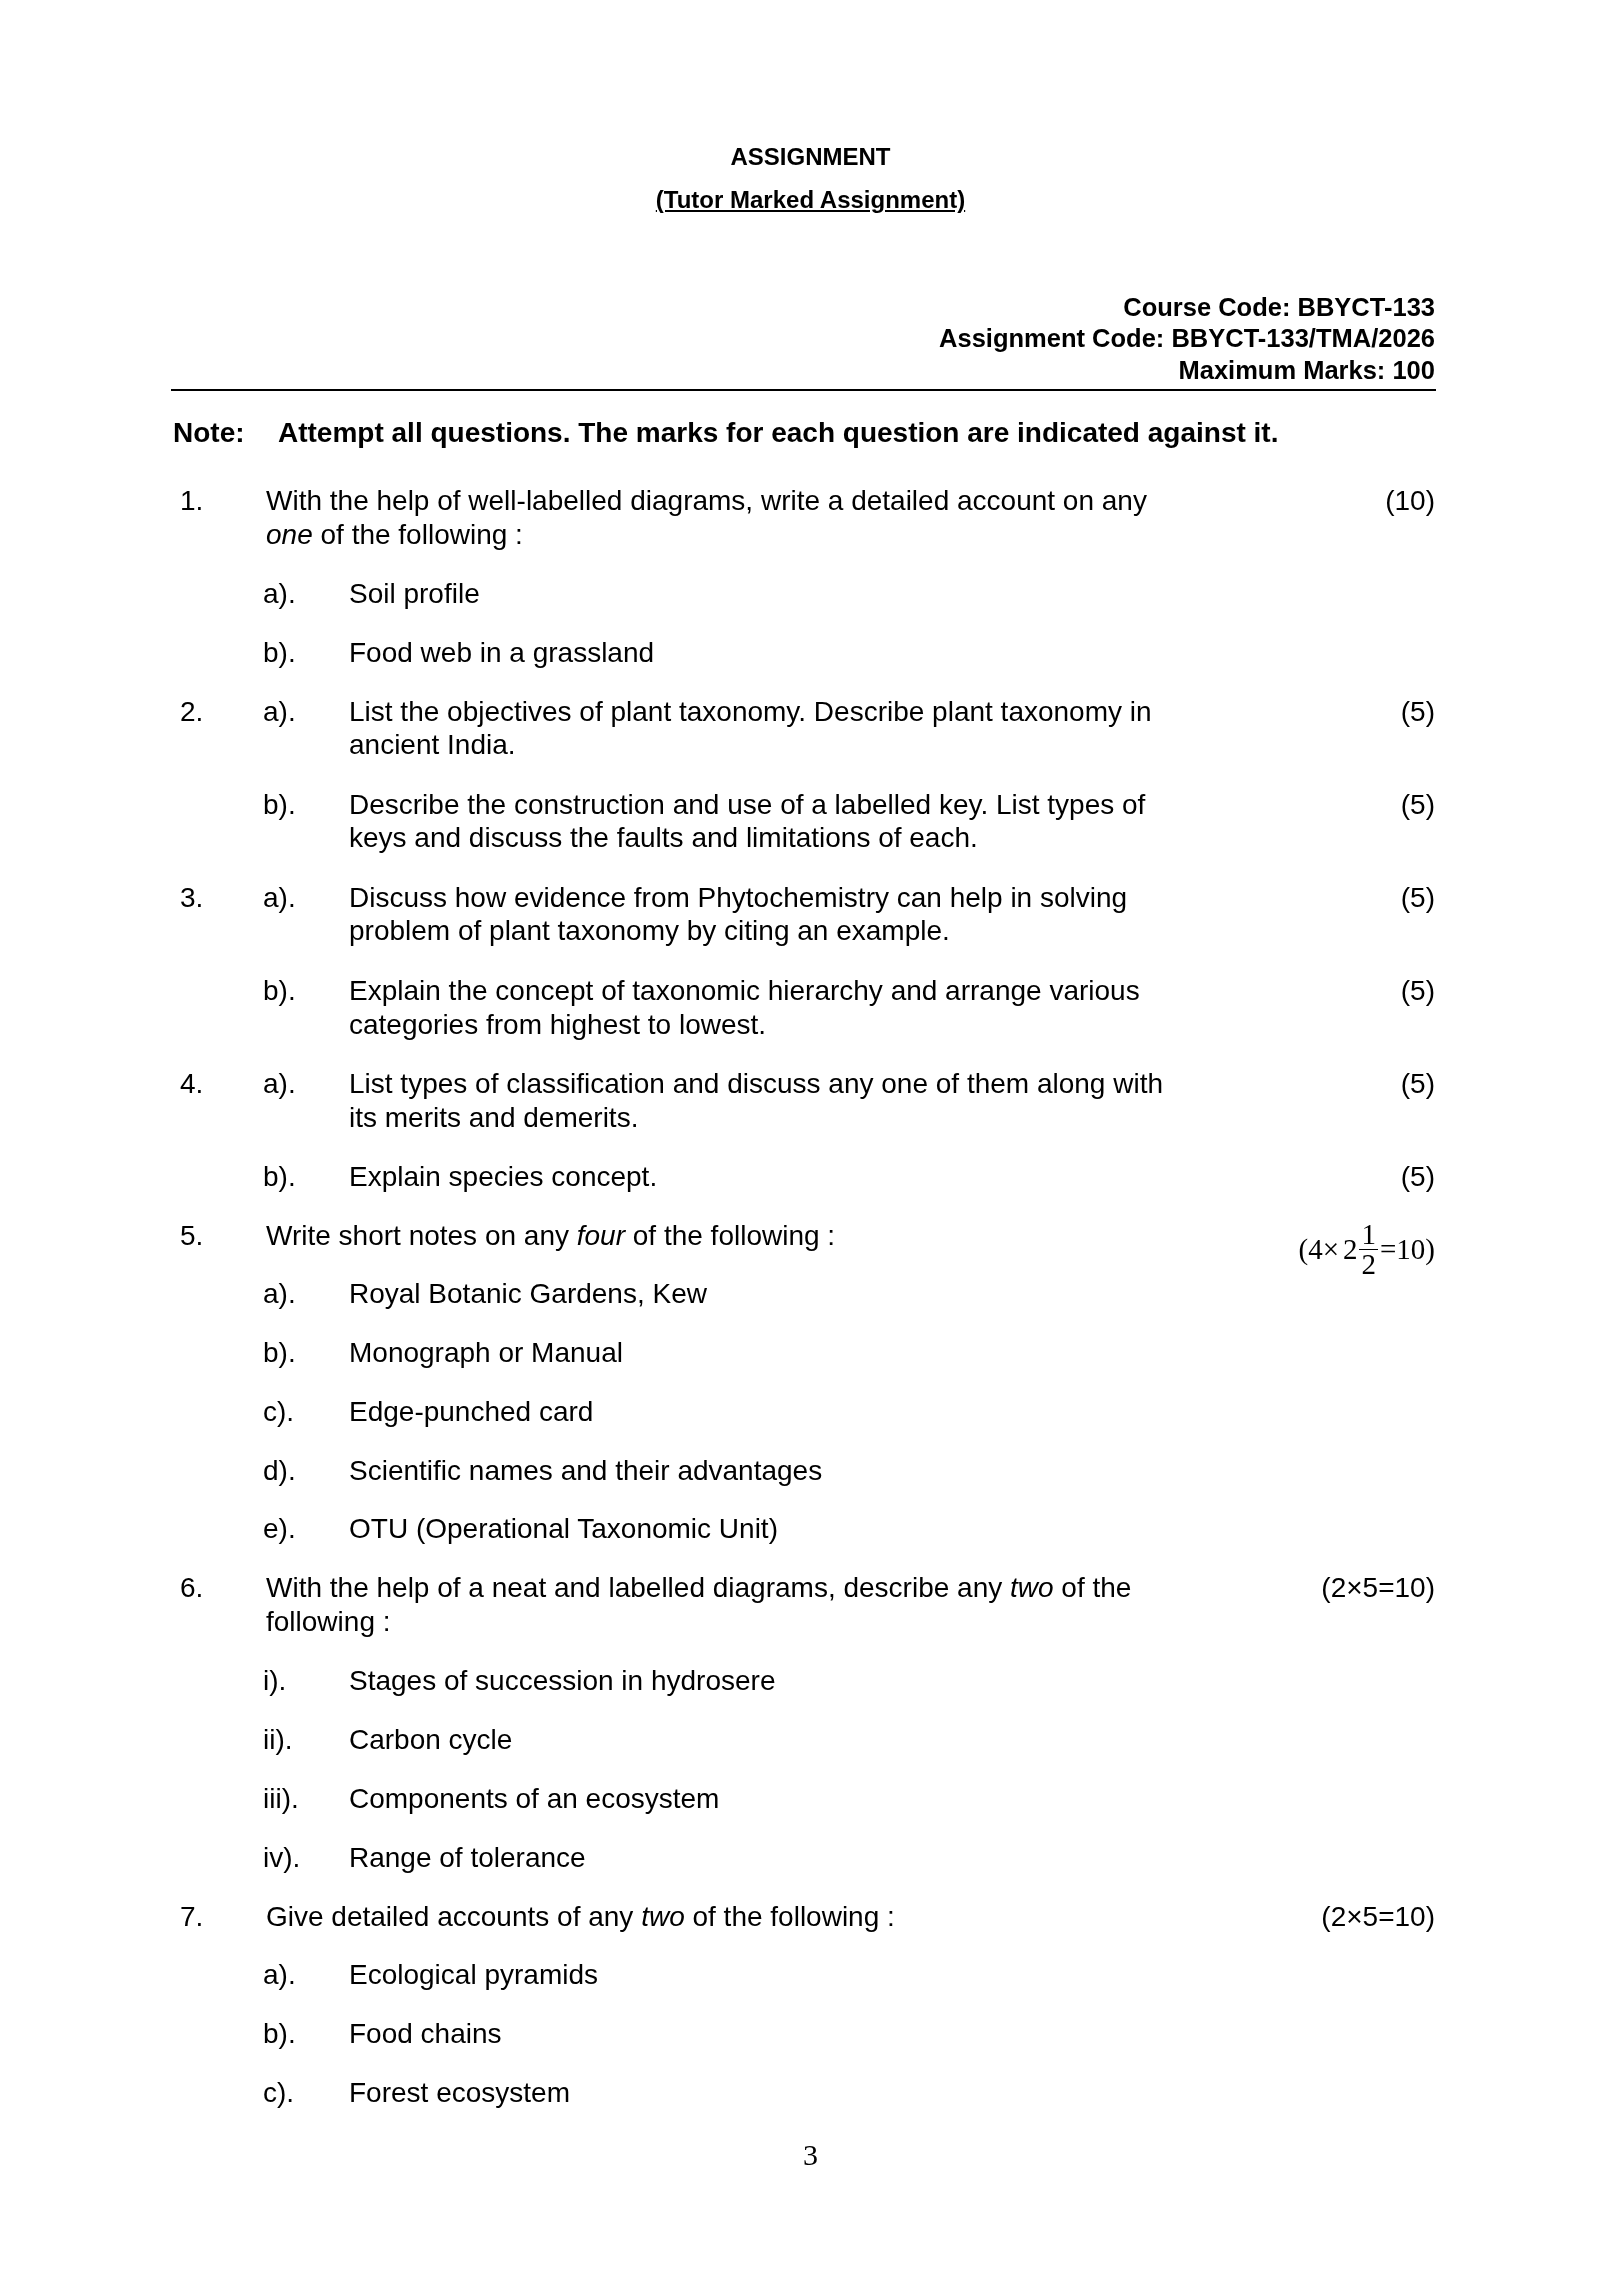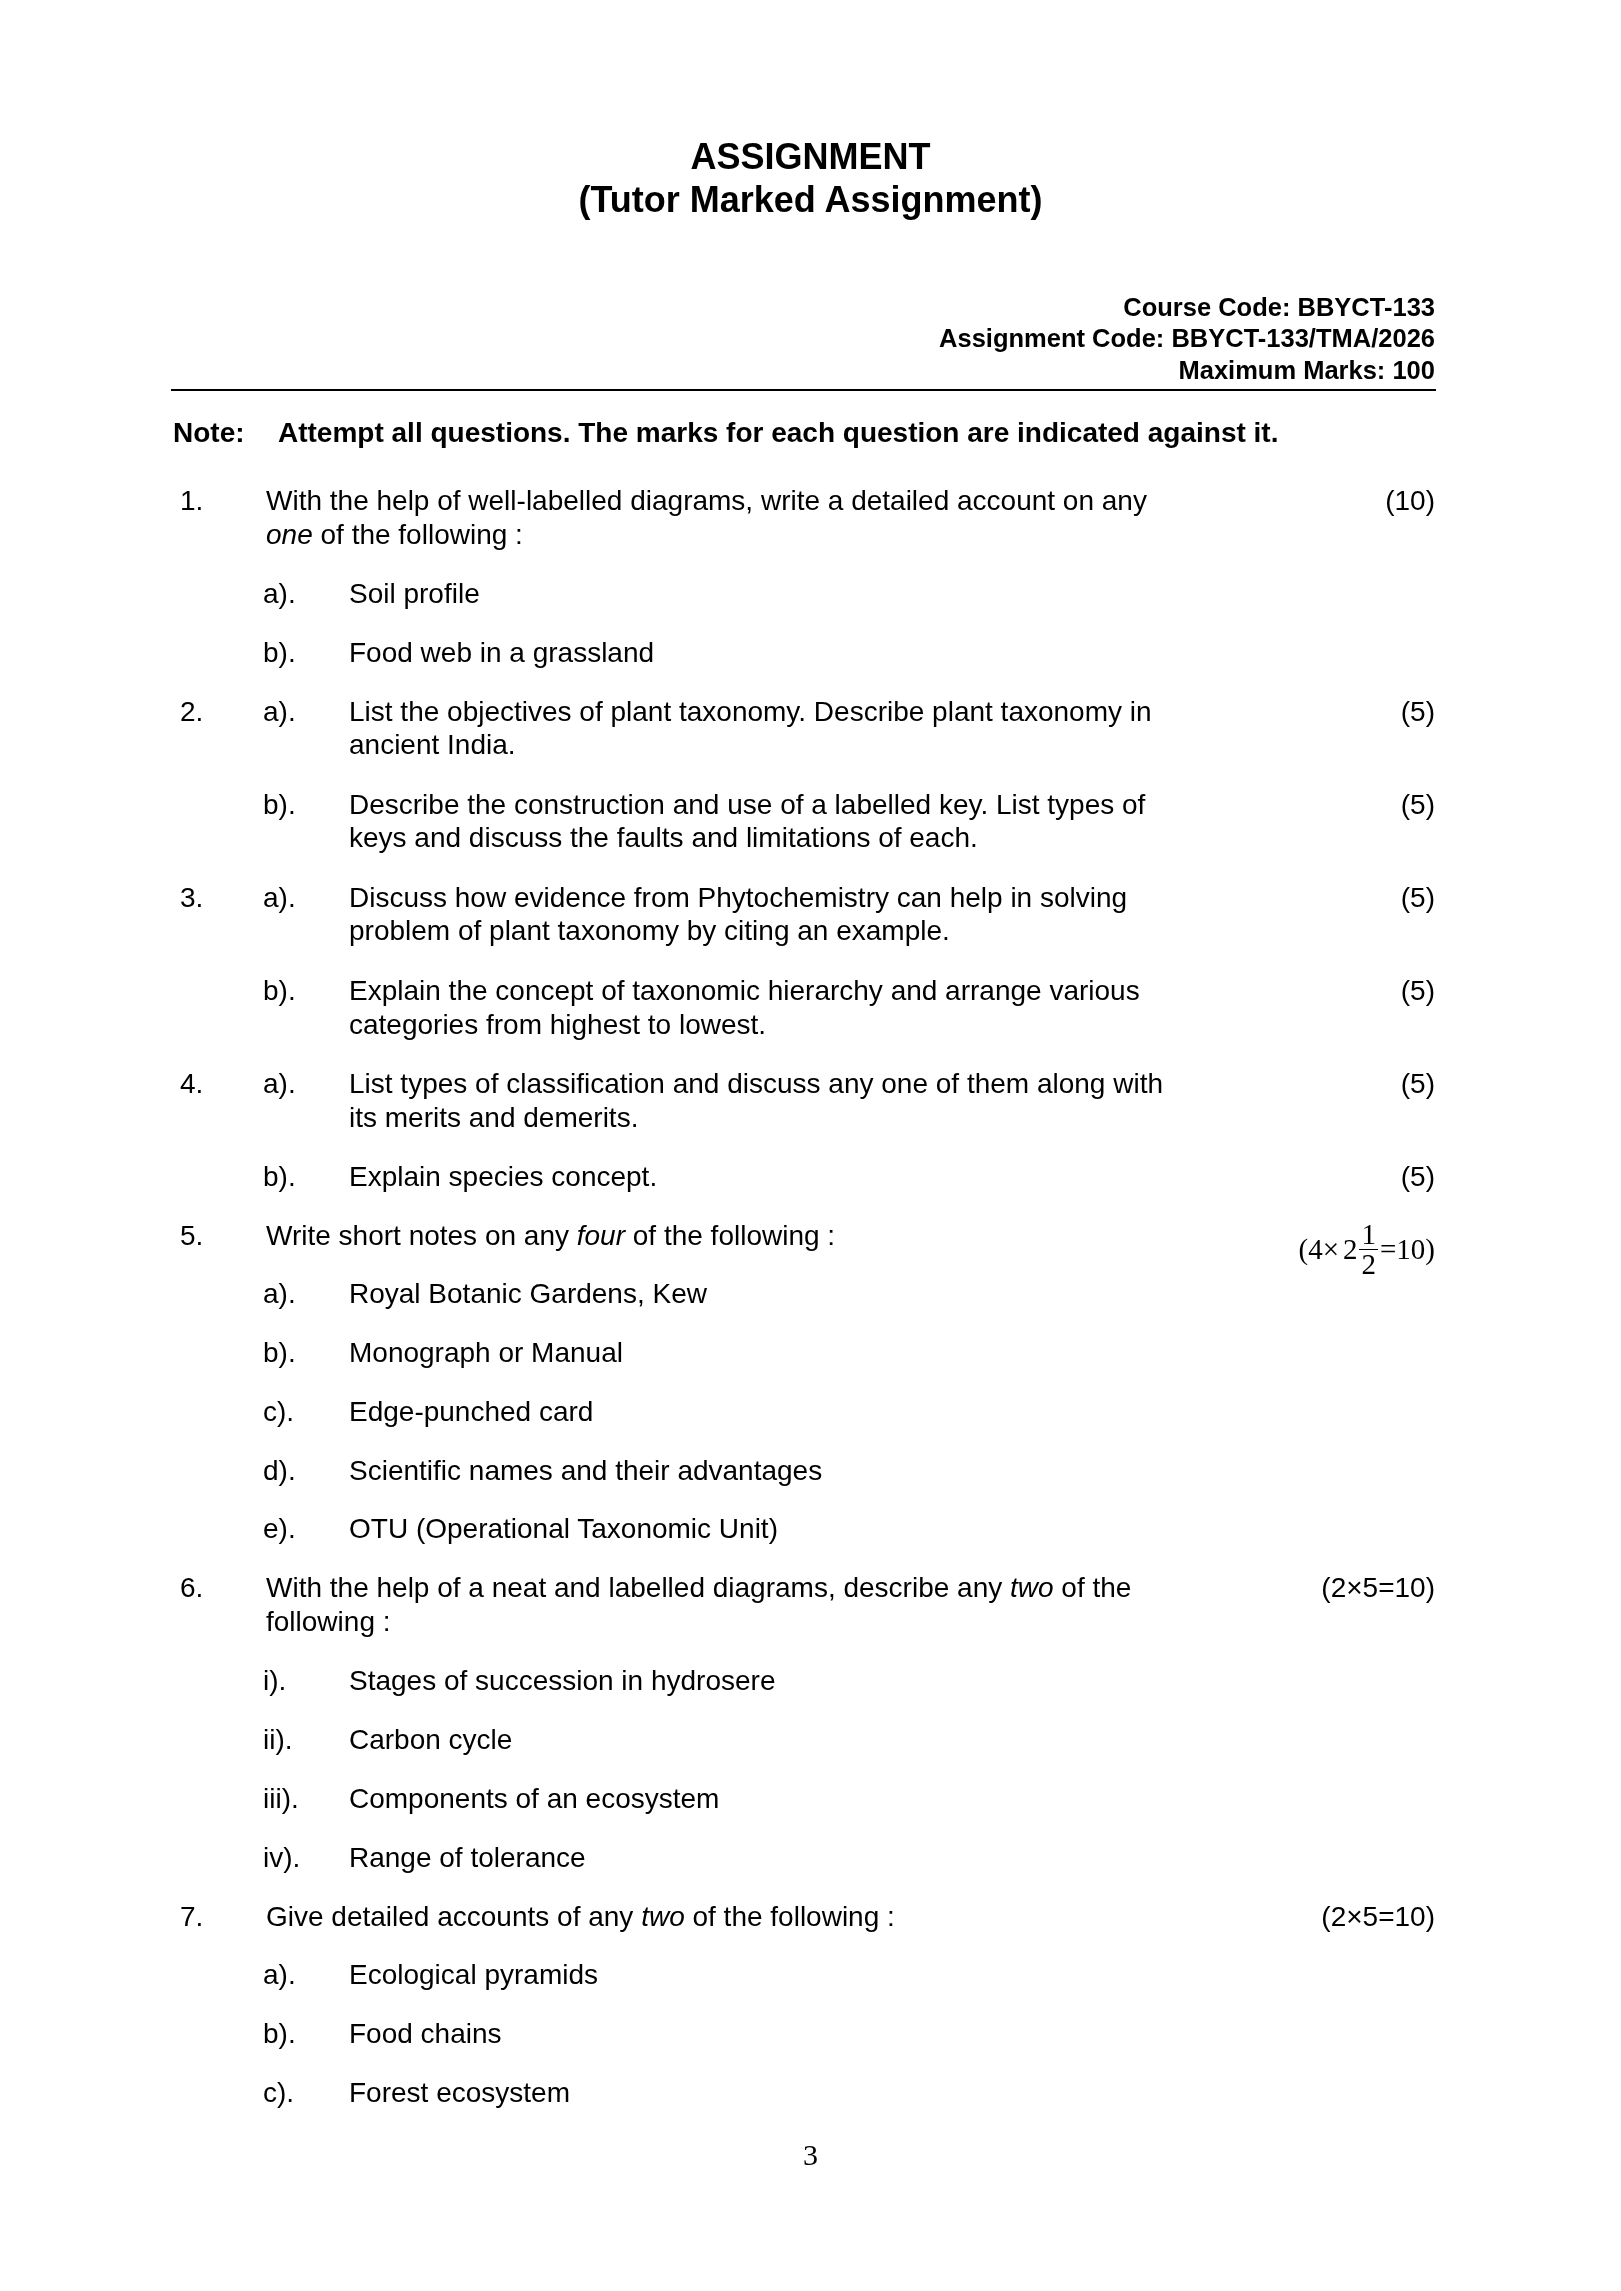--- a/index.html
+++ b/index.html
@@ -2,24 +2,24 @@
 <html><head>
 <meta charset="utf-8">
 <style>
   html, body { margin: 0; padding: 0; background: #ffffff; }
   body {
     width: 1621px; height: 2292px; position: relative; overflow: hidden;
     font-family: "Liberation Sans", sans-serif; color: #000;
   }
   .title {
     position: absolute; left: 0; width: 1621px; text-align: center;
-    font-weight: bold; font-size: 36px; line-height: 43px;
+    font-weight: bold; font-size: 24px; line-height: 43px;
   }
   #t1 { top: 135px; }
-  #t2 { top: 178px; }
+  #t2 { top: 178px; text-decoration: underline; }
   .meta {
     position: absolute; right: 186px; text-align: right;
     font-weight: bold; font-size: 25.5px; line-height: 31px;
   }
   #m1 { top: 292px; text-align: right; }
   #m2 { top: 323px; margin-left: 15px; }
   #m3 { top: 355px; }
   .rule {
     position: absolute; left: 171px; width: 1265px; top: 389px;
     border-top: 2px solid #000; height: 0;

